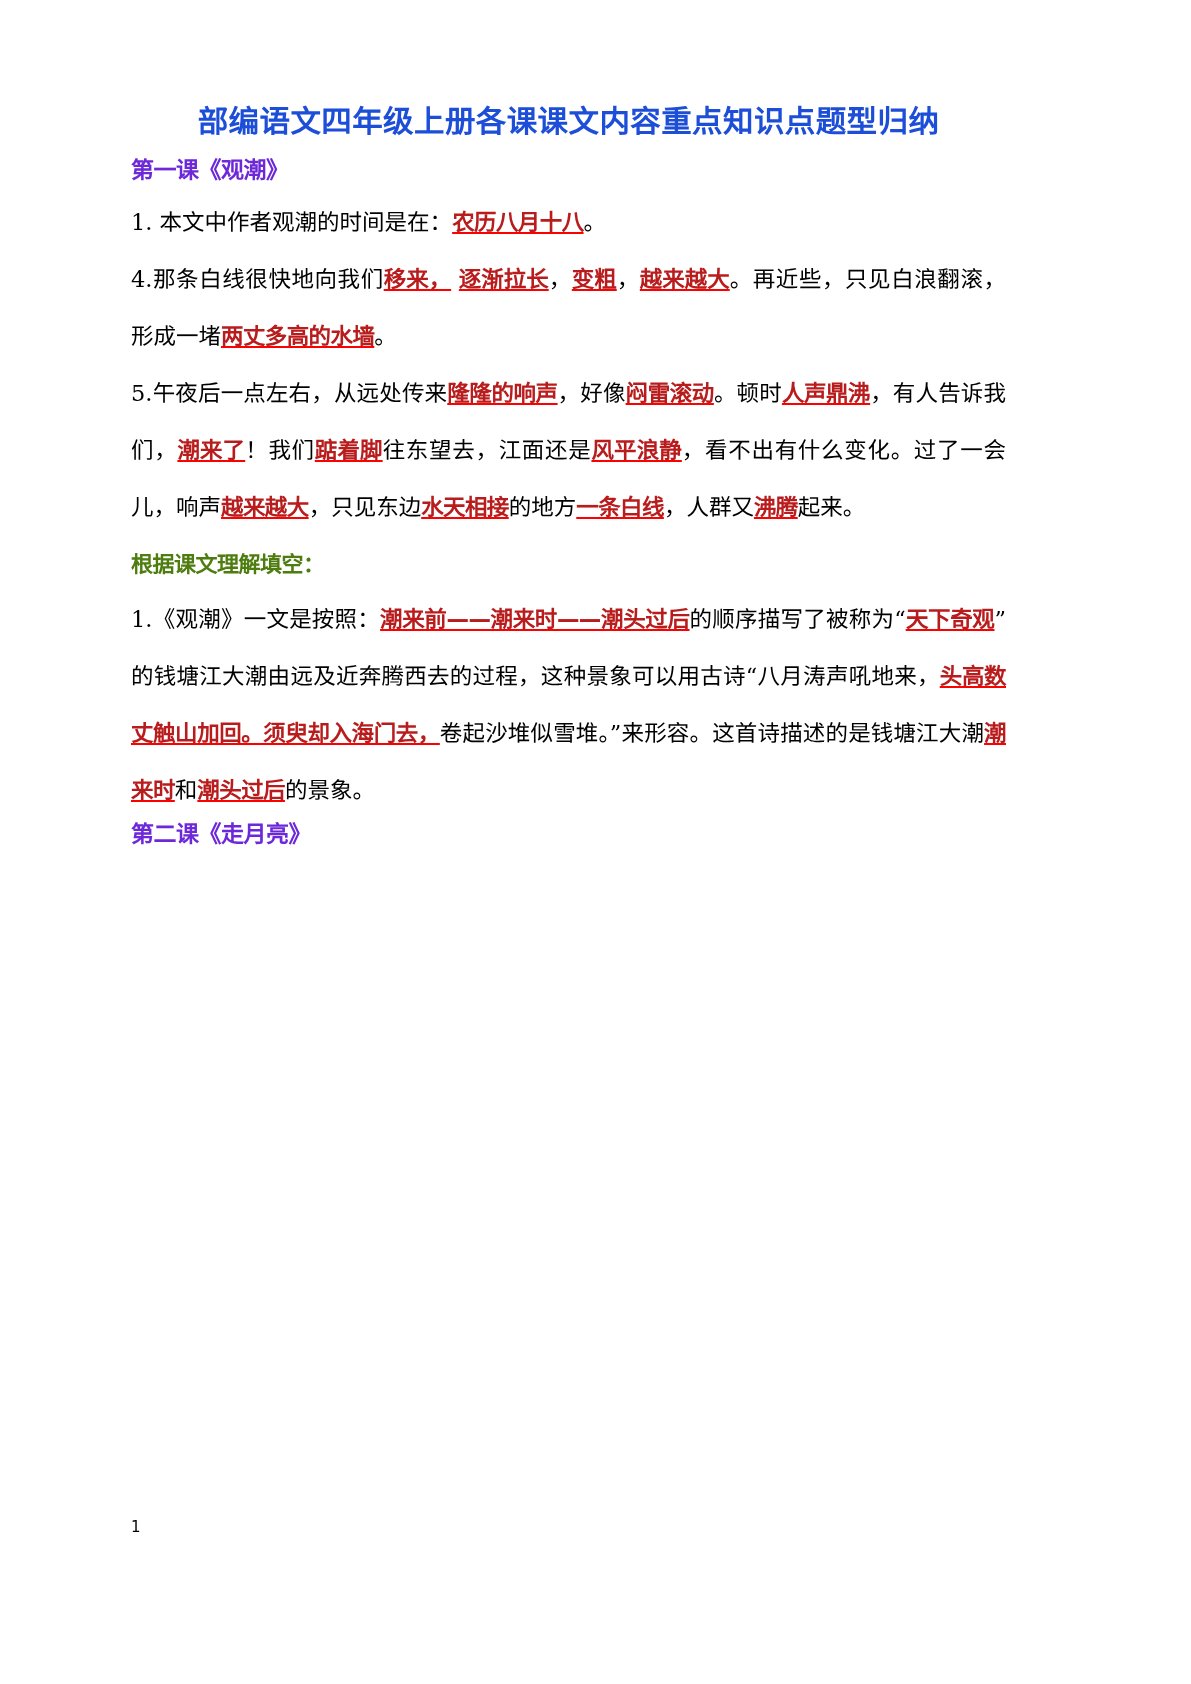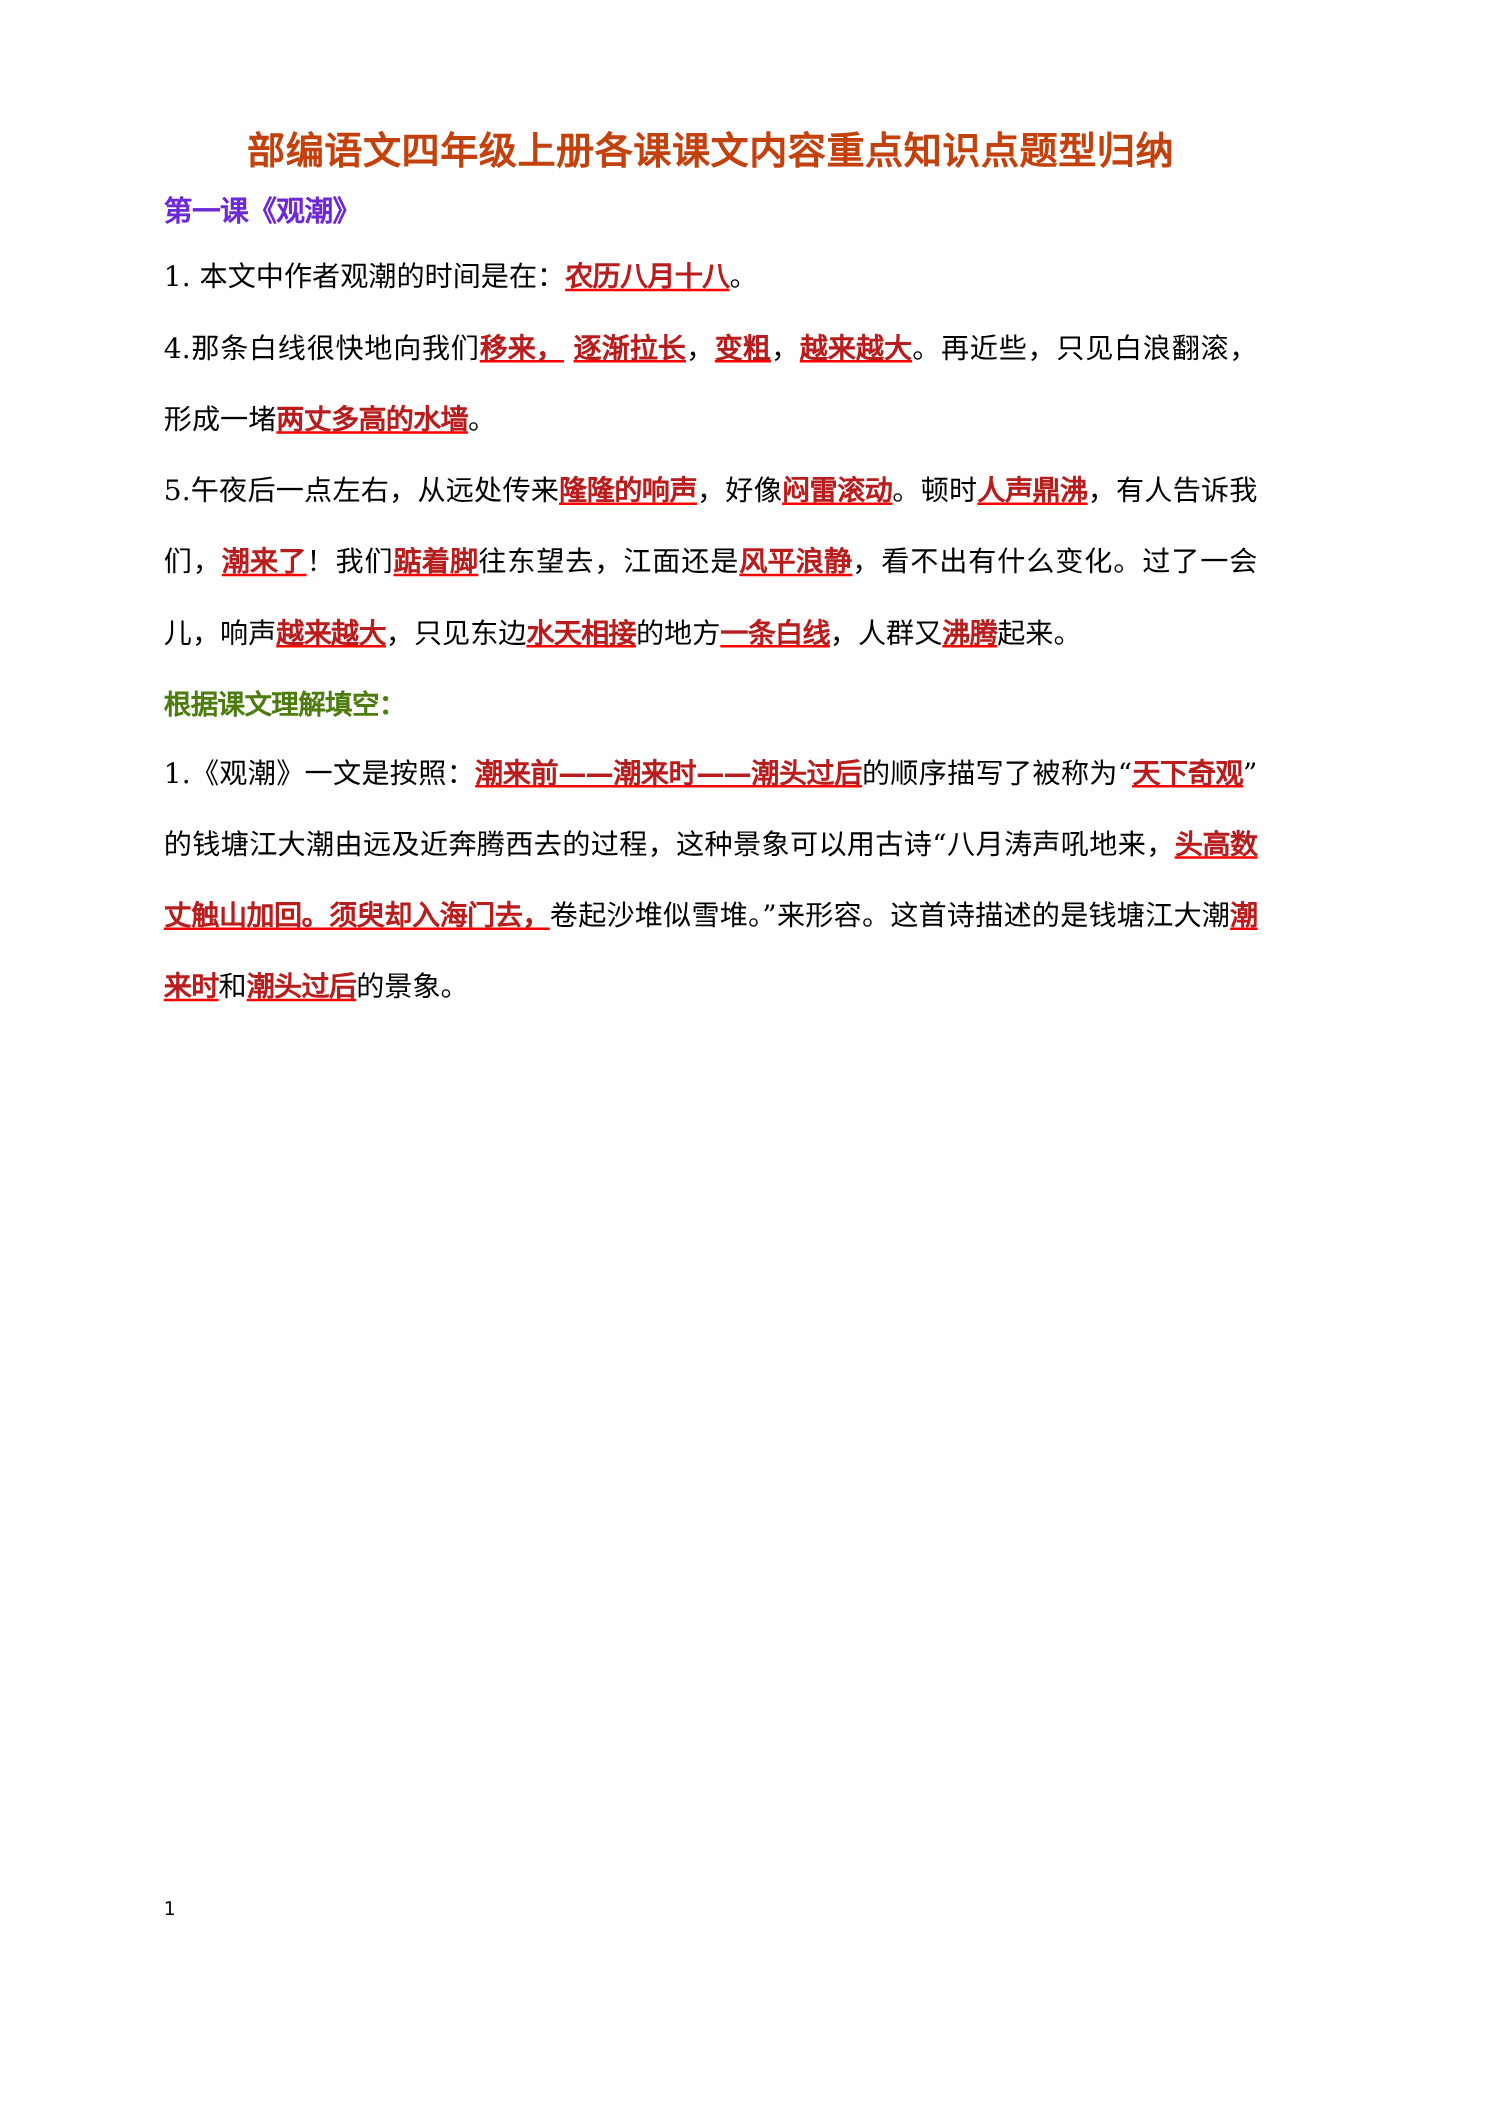--- a/index.html
+++ b/index.html
@@ -27,21 +27,21 @@
     top: 104px;
     width: 875px;
   }
   .doc-title {
     font-family: "DejaVu Sans", "Liberation Sans", sans-serif;
     font-weight: bold;
     font-size: 30.5px;
     line-height: 1.15;
     text-align: center;
     letter-spacing: 0.4px;
-    color: #c2410c;
+    color: #1d4ed8;
     margin: 0 0 16px 0;
     white-space: nowrap;
   }
   .lesson-heading {
     font-family: "DejaVu Sans", "Liberation Sans", sans-serif;
     font-weight: bold;
     font-size: 23px;
     line-height: 1.35;
     color: #6d28d9;
     margin: 0 0 8px 0;
@@ -103,18 +103,19 @@
       <p class="para"><span>4.那条白线很快地向我们</span><span class="hl">移来，</span><span> </span><span class="hl">逐渐拉长</span><span>，</span><span class="hl">变粗</span><span>，</span><span class="hl">越来越大</span><span>。再近些，只见白浪翻滚，形成一堵</span><span class="hl">两丈多高的水墙</span><span>。</span></p>
       <p class="para"><span>5.午夜后一点左右，从远处传来</span><span class="hl">隆隆的响声</span><span>，好像</span><span class="hl">闷雷滚动</span><span>。顿时</span><span class="hl">人声鼎沸</span><span>，有人告诉我们，</span><span class="hl">潮来了</span><span>！我们</span><span class="hl">踮着脚</span><span>往东望去，江面还是</span><span class="hl">风平浪静</span><span>，看不出有什么变化。过了一会儿，响声</span><span class="hl">越来越大</span><span>，只见东边</span><span class="hl">水天相接</span><span>的地方</span><span class="hl">一条白线</span><span>，人群又</span><span class="hl">沸腾</span><span>起来。</span></p>
     </div>
 
     <h3 class="sub-heading">根据课文理解填空：</h3>
 
     <div>
       <p class="para"><span>1.《观潮》一文是按照：</span><span class="hl">潮来前——潮来时——潮头过后</span><span>的顺序描写了被称为“</span><span class="hl">天下奇观</span><span>”的钱塘江大潮由远及近奔腾西去的过程，这种景象可以用古诗“八月涛声吼地来，</span><span class="hl">头高数丈触山加回。须臾却入海门去，</span><span>卷起沙堆似雪堆。”来形容。这首诗描述的是钱塘江大潮</span><span class="hl">潮来时</span><span>和</span><span class="hl">潮头过后</span><span>的景象。</span></p>
     </div>
 
+    <h2 class="lesson-heading">第二课《走月亮》</h2>
 
   </div>
 
   <div class="page-number">1</div>
 
 </div>
 
 </body></html>

